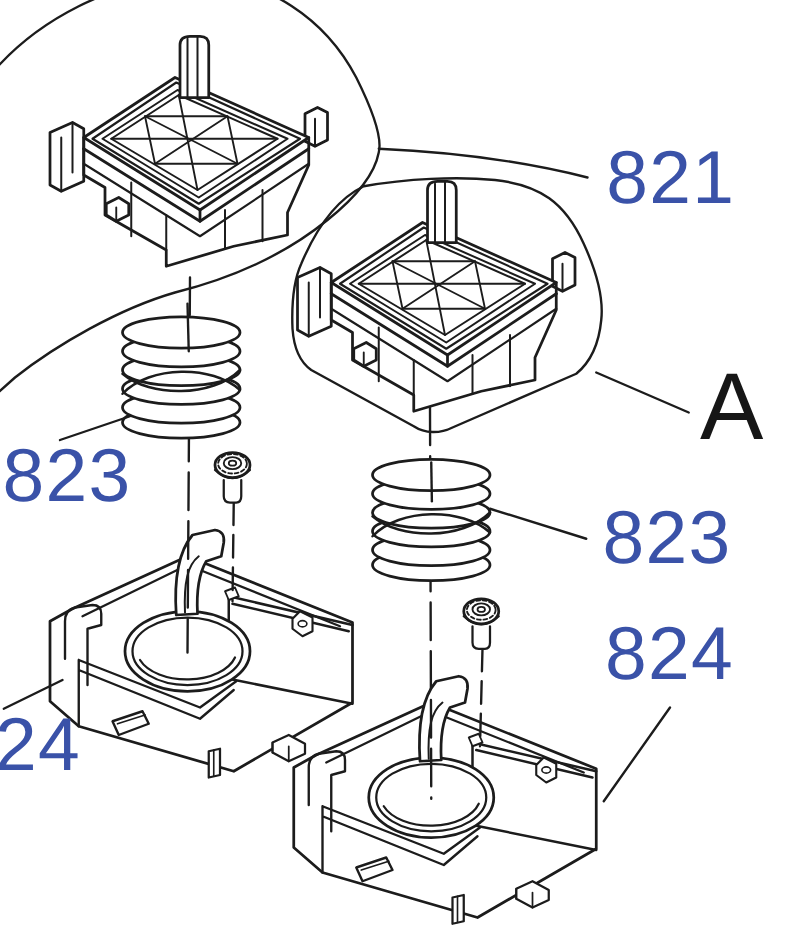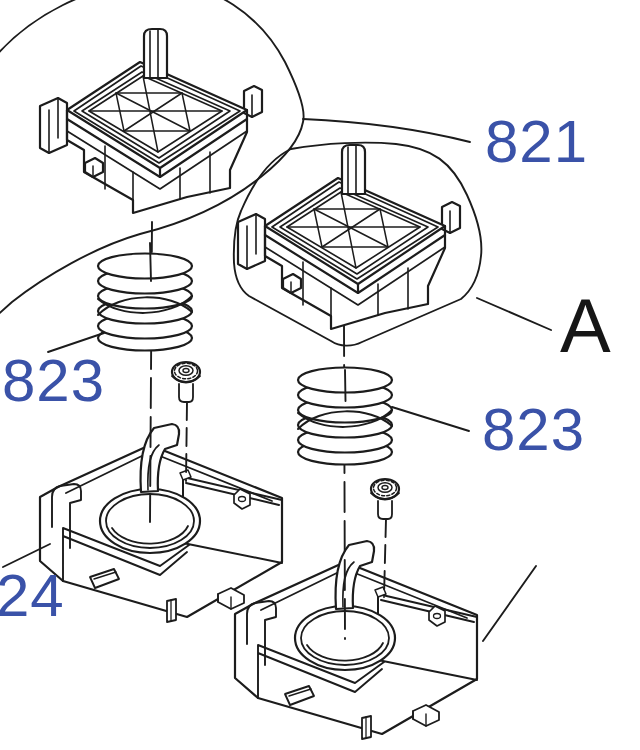--- a/index.html
+++ b/index.html
@@ -171,15 +171,16 @@
       <path d="M104,333 L48,352"></path>
       <path d="M392,407 L469,431"></path>
       <path d="M50,544 L3,567"></path>
       <path d="M536,566 L483,641"></path>
     </g>
   </svg>
 
   <div id="label-821" class="pn">821</div>
   <div id="label-823-left" class="pn">823</div>
   <div id="label-823-right" class="pn">823</div>
+  <div id="label-824-right" class="pn">824</div>
   <div id="label-824-left" class="pn">24</div>
   <div id="label-A" class="callout-letter">A</div>
 </div>
 
 </body></html>

